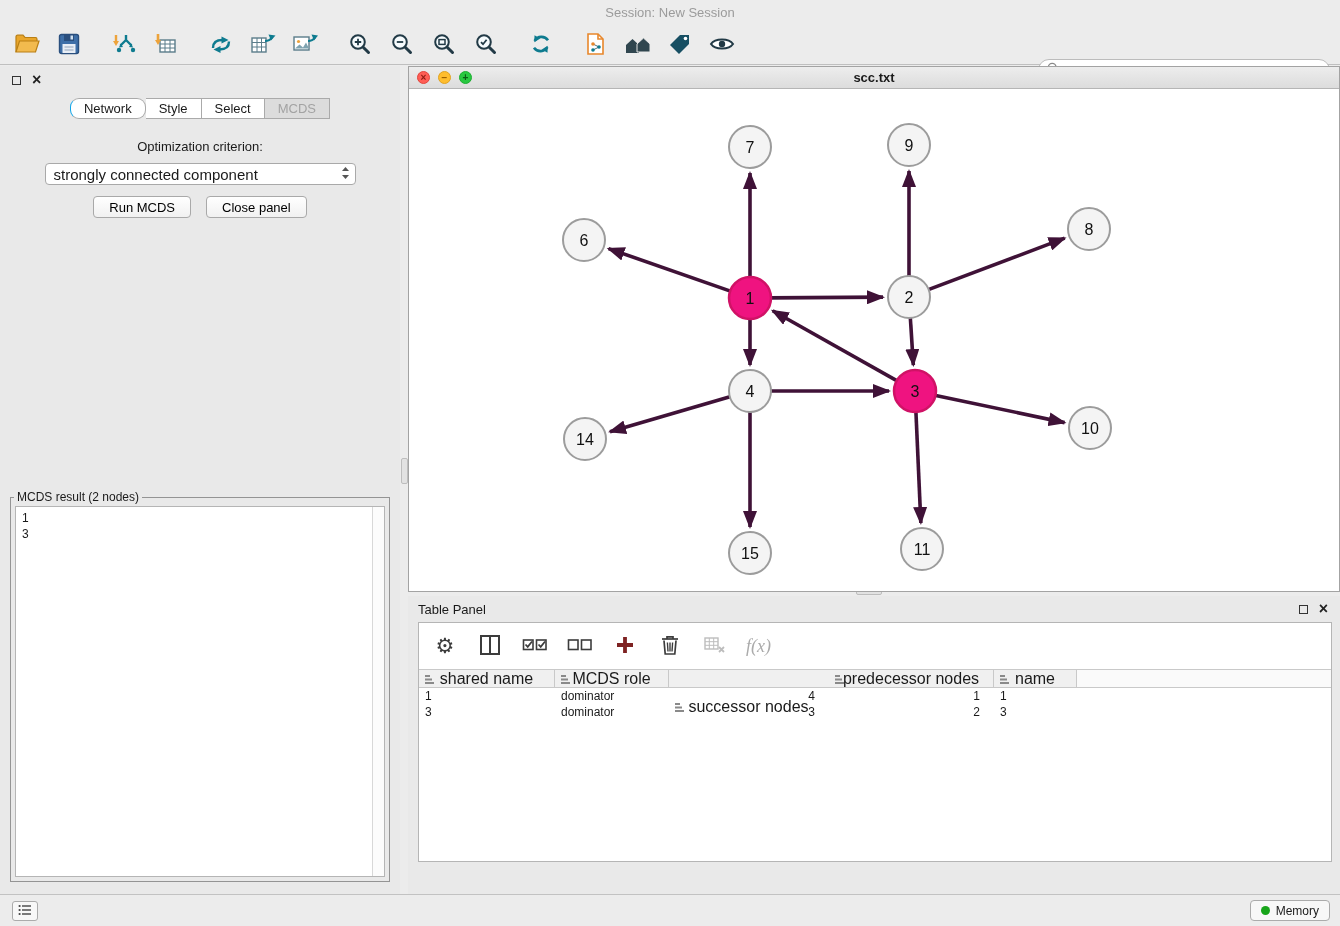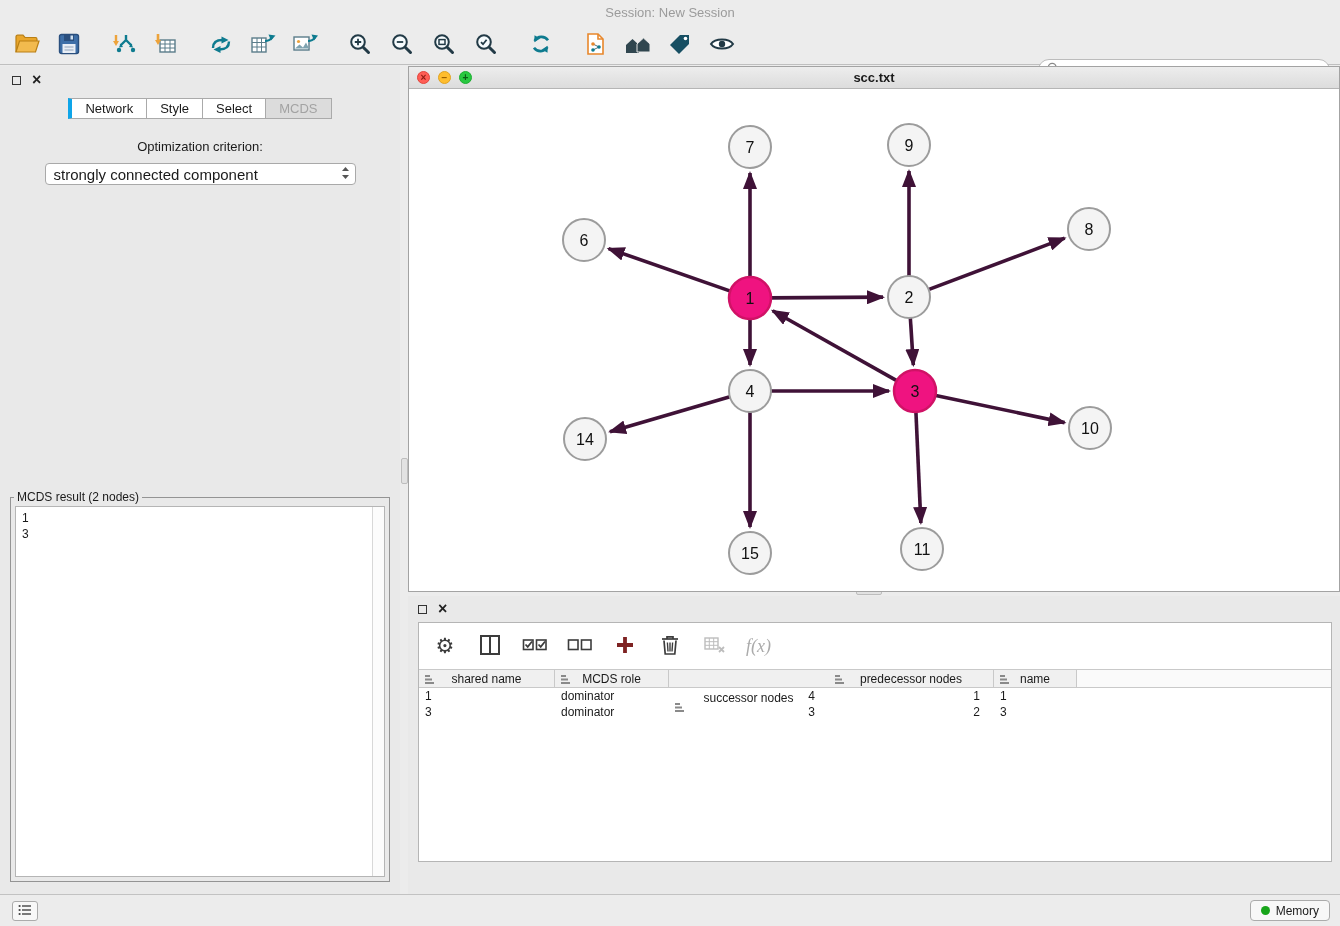--- a/index.html
+++ b/index.html
@@ -18,21 +18,21 @@
 
   
   .control-panel{position:absolute;left:0;top:66px;width:400px;height:828px;background:#e9e9e9;}
   .panel-header{height:28px;display:flex;align-items:center;padding:0 12px;}
   .panel-title{font-size:13px;flex:1;}
   .panel-ctrl{display:flex;gap:11px;align-items:center;}
   .float-ic{width:9px;height:9px;border:1.5px solid #333;display:inline-block;}
   .close-ic{font-size:16px;font-weight:bold;color:#222;line-height:1;}
   .seg{display:flex;justify-content:center;margin-top:4px;}
   .seg-tab{background:#fff;border:1px solid #aaa;border-left:none;height:21px;line-height:19px;padding:0 13px;font-size:13px;white-space:nowrap;}
-  .seg-tab:first-child{border-left:4px solid #0ea5e9;}
+  .seg-tab:first-child{border-left:1px solid #0ea5e9;border-radius:9px;}
   .seg-tab.selected{background:#dcdcdc;color:#a3a3a3;}
   .opt-label{text-align:center;margin-top:20px;}
   .dropdown{width:311px;height:22px;margin:9px auto 0;background:#fff;border:1px solid #a9a9a9;border-radius:4px;display:flex;align-items:center;padding:0 5px 0 8px;}
   .dropdown .dval{flex:1;font-size:15px;}
   .btn-row{display:flex;justify-content:center;gap:15px;margin-top:11px;}
   .btn{height:22px;background:linear-gradient(#ffffff,#f1f1f1);border:1px solid #a9a9a9;border-radius:4px;padding:0 15px;font-size:13px;font-family:inherit;}
   .result-fieldset{position:absolute;left:10px;right:10px;top:424px;bottom:12px;border:1px solid #949494;}
   .result-fieldset legend{font-size:12px;margin-left:3px;padding:0 3px;}
   .result-inner{position:absolute;left:4px;right:4px;top:2px;bottom:4px;background:#fff;border:1px solid #b5b5b5;}
   .result-text{position:absolute;left:0;top:0;right:13px;bottom:0;padding:3px 6px;font-size:12px;white-space:pre;line-height:1.35;}
@@ -52,21 +52,21 @@
   .h-handle{position:absolute;left:856px;top:588px;width:26px;height:7px;background:#e2e2e2;border:1px solid #bdbdbd;border-radius:2px;}
 
   
   .table-panel{position:absolute;left:408px;top:596px;width:932px;height:298px;background:#e9e9e9;}
   .table-box{position:absolute;left:10px;right:8px;top:26px;height:240px;background:#fff;border:1px solid #b5b5b5;overflow:hidden;}
   .tp-toolbar{height:46px;display:flex;align-items:center;padding-left:12px;gap:17px;}
   .tp-ic{width:28px;height:28px;display:flex;align-items:center;justify-content:center;}
   .gear{font-family:"DejaVu Sans",sans-serif;font-size:21px;color:#3c3c3c;line-height:1;}
   .fx{font-family:"Liberation Serif","DejaVu Serif",serif;font-style:italic;font-size:18px;color:#ababab;}
   .thead{display:flex;height:19px;border-top:1px solid #c9c9c9;border-bottom:1px solid #c9c9c9;background:#f0f0f0;}
-  .th{display:flex;align-items:center;border-right:1px solid #c9c9c9;position:relative;font-size:12px;flex:none;}
+  .th{display:flex;border-right:1px solid #c9c9c9;position:relative;font-size:16px;flex:none;}
   .th .sort-ic{position:absolute;left:5px;top:4px;line-height:0;}
   .th-label{flex:1;text-align:center;}
   .th.filler{flex:1;border-right:none;background:#fafafa;}
   .tbody{background:#fff;}
   .tr{display:flex;height:16px;}
   .td{font-size:12px;line-height:16px;padding:0 6px;overflow:hidden;flex:none;}
   .tp-tabs{position:absolute;left:0;right:0;top:270px;display:flex;justify-content:center;}
 
   
   .statusbar{position:absolute;left:0;right:0;bottom:0;height:32px;border-top:1px solid #c2c2c2;background:#ececec;}
@@ -240,20 +240,24 @@
     <div class="seg-tab">Select</div>
     <div class="seg-tab selected">MCDS</div>
   </div>
   <div class="opt-label">Optimization criterion:</div>
   <div class="dropdown">
     <span class="dval">strongly connected component</span>
     <span><svg width="9" height="14" viewBox="0 0 9 14">
           <path d="M4.5 1 L8 5 H1z" fill="#555"></path>
           <path d="M4.5 13 L1 9 H8z" fill="#555"></path>
         </svg></span>
+  </div>
+  <div class="btn-row">
+    <button class="btn">Run MCDS</button>
+    <button class="btn">Close panel</button>
   </div>
   <fieldset class="result-fieldset">
     <legend>MCDS result (2 nodes)</legend>
     <div class="result-inner">
       <div class="result-text">1
 3</div>
       <div class="result-scroll"></div>
     </div>
   </fieldset>
 </div>
@@ -313,20 +317,21 @@
         <circle cx="341" cy="464" r="21" fill="#F4F4F4" stroke="#9C9C9C" stroke-width="2"></circle>
         <text x="341" y="469.5" text-anchor="middle" font-size="16" fill="#111111" font-family="&quot;Liberation Sans&quot;,&quot;DejaVu Sans&quot;,sans-serif">15</text>
         <circle cx="513" cy="460" r="21" fill="#F4F4F4" stroke="#9C9C9C" stroke-width="2"></circle>
         <text x="513" y="465.5" text-anchor="middle" font-size="16" fill="#111111" font-family="&quot;Liberation Sans&quot;,&quot;DejaVu Sans&quot;,sans-serif">11</text>
       </svg>
   </div>
 </div>
 
 <div class="table-panel">
   <div class="panel-header" style="padding:0 12px 0 10px;height:26px;">
+    <span class="panel-title">Table Panel</span>
     <span class="panel-ctrl">
       <span class="float-ic"></span>
       <span class="close-ic">×</span>
     </span>
   </div>
   <div class="table-box">
     <div class="tp-toolbar">
       <span class="tp-ic">
           <span class="gear">⚙</span>
         </span>

